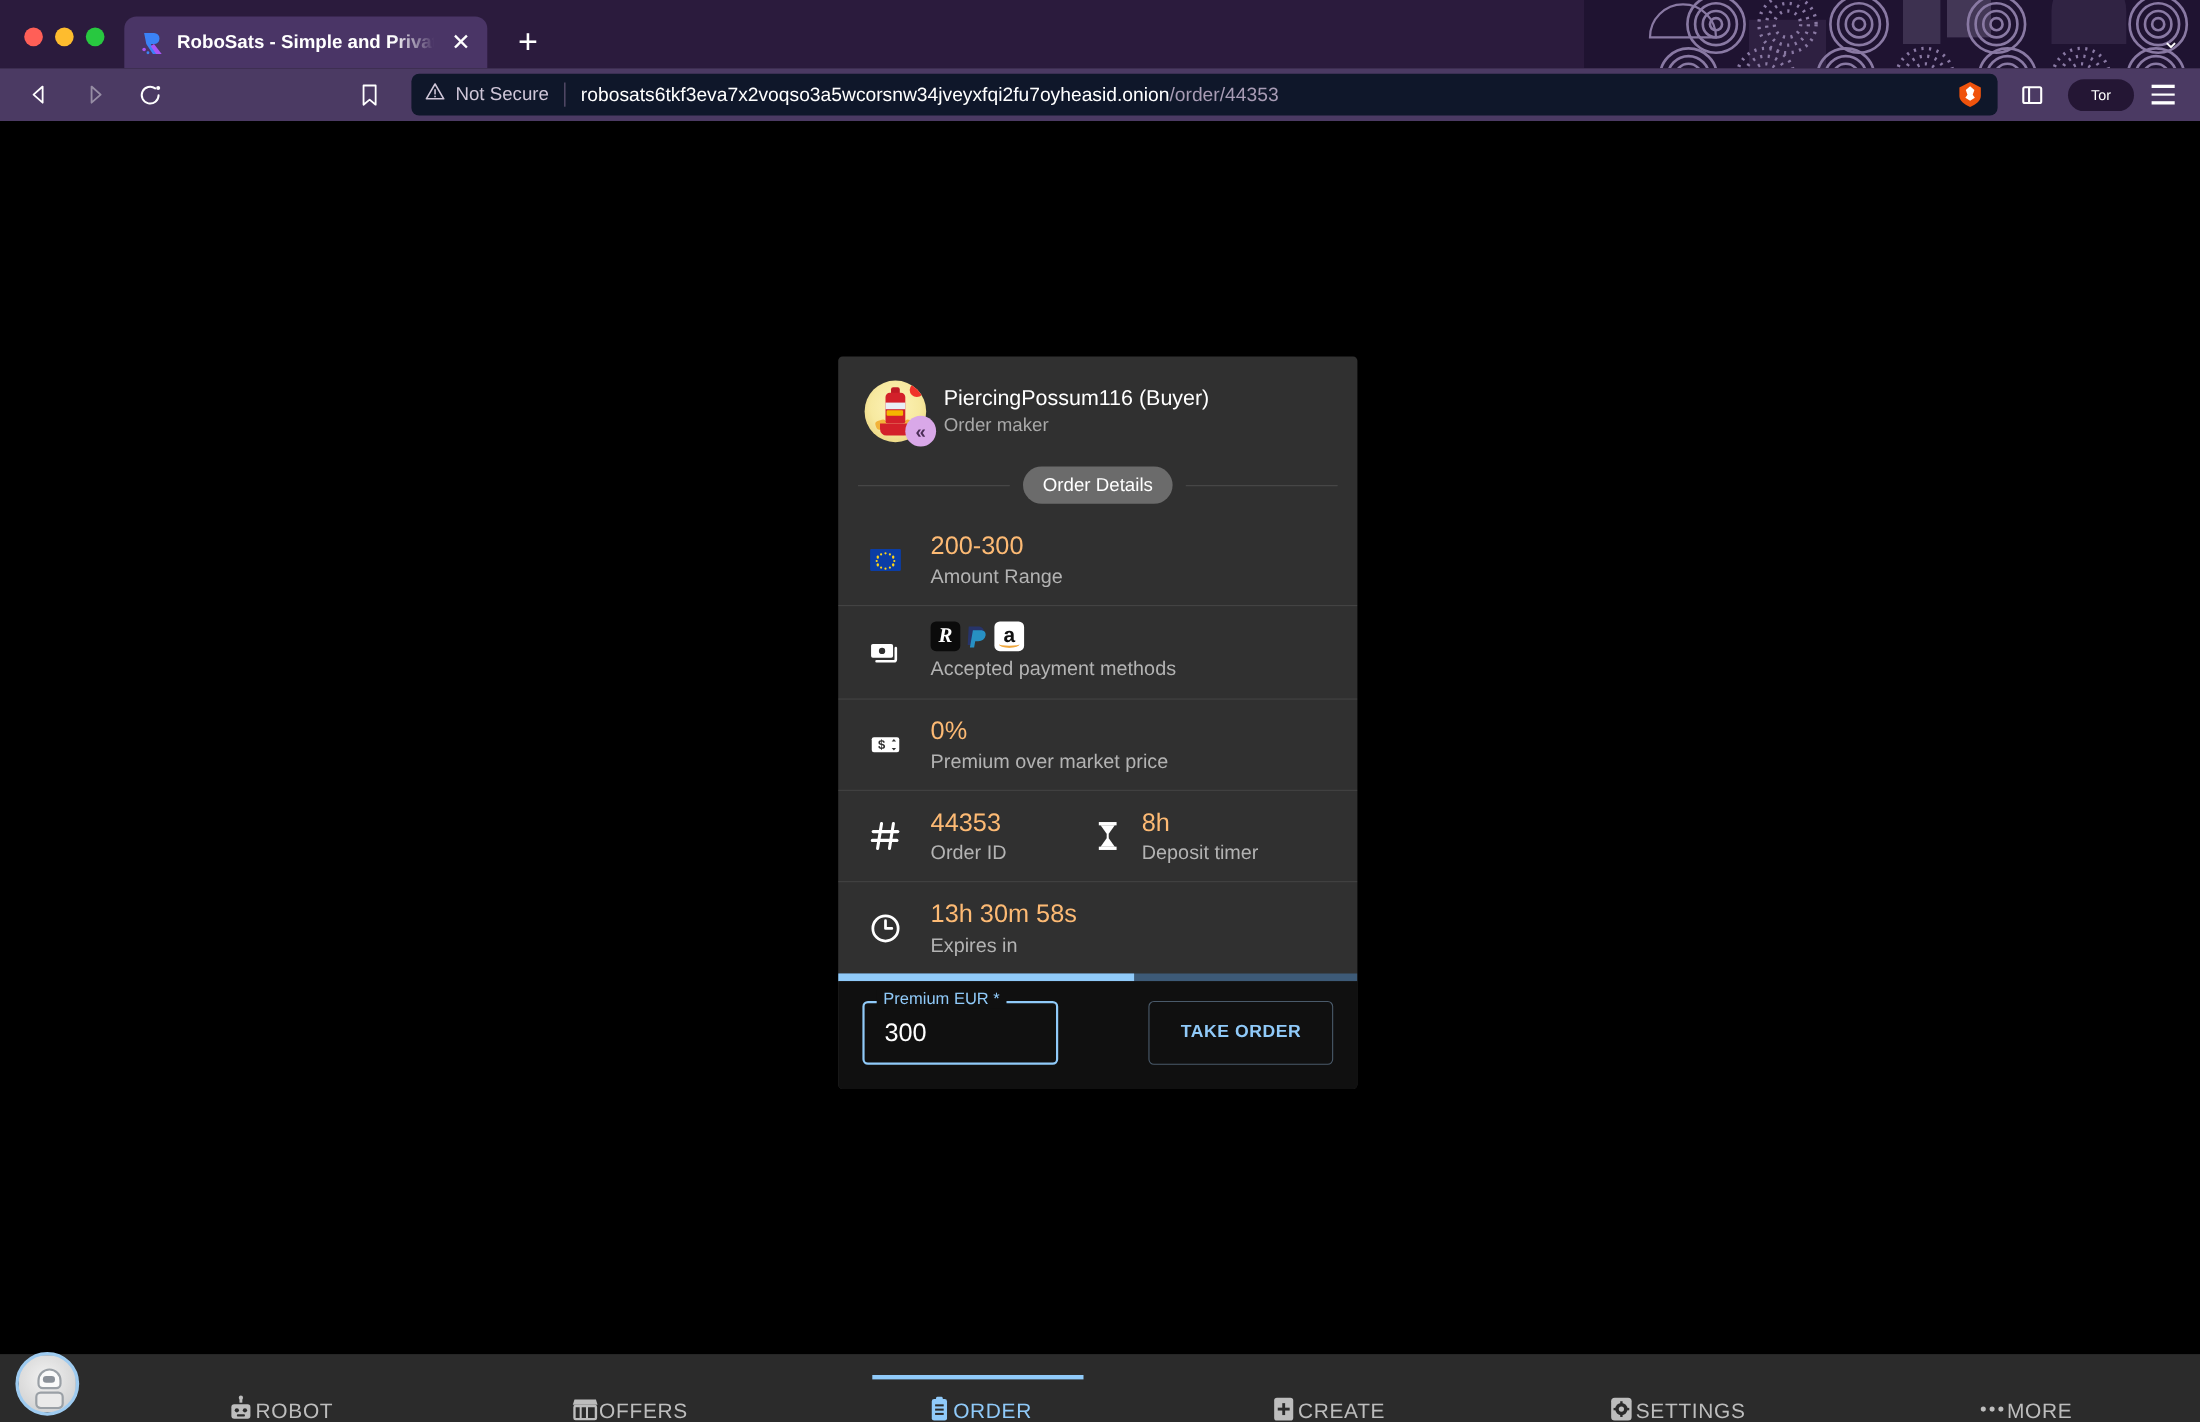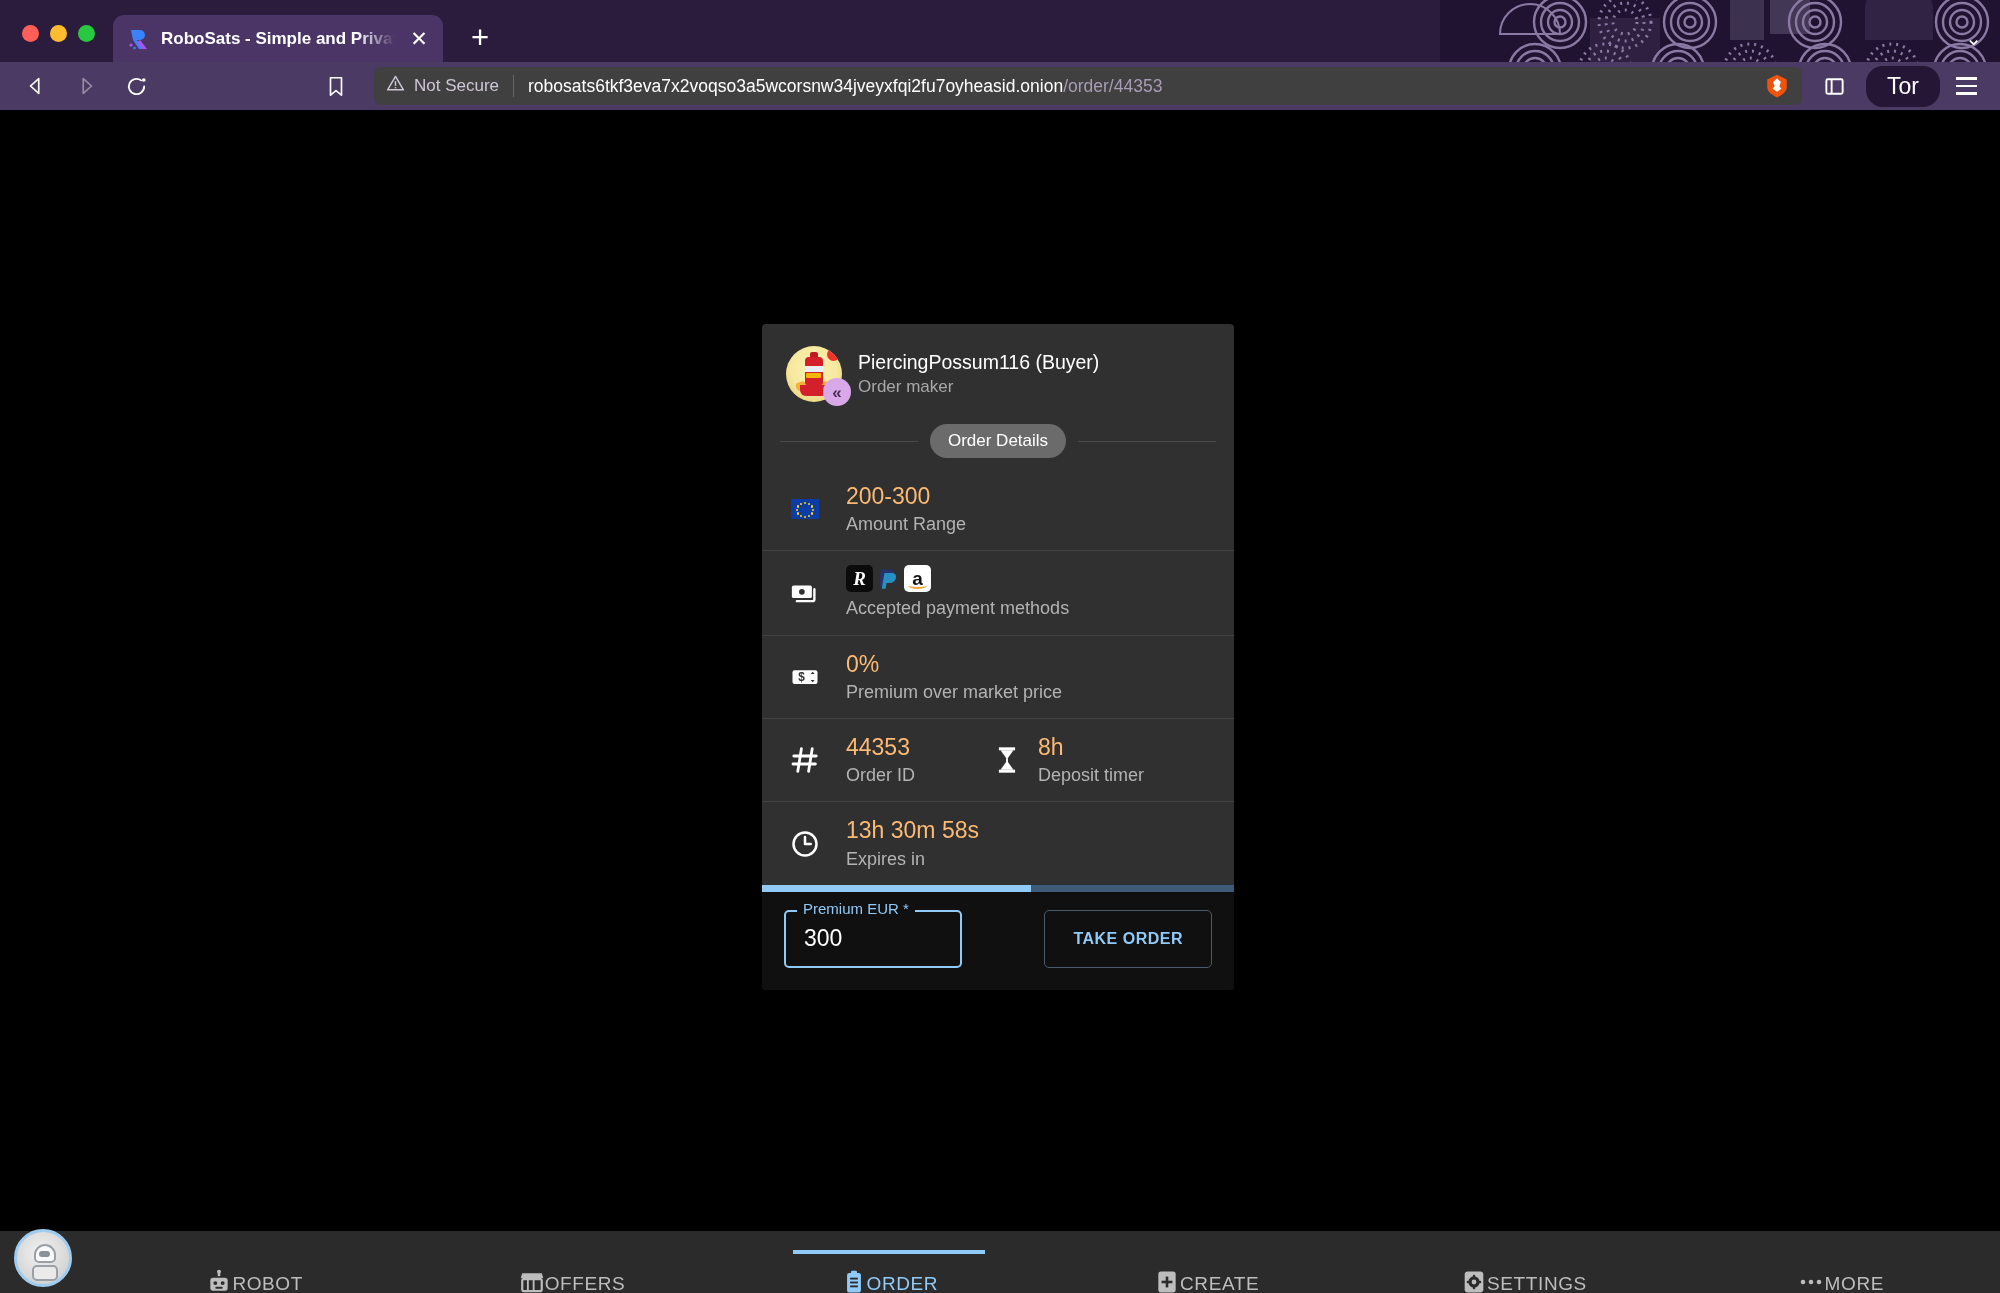--- a/index.html
+++ b/index.html
@@ -57,32 +57,32 @@
   .navbar {
     height: 48px; background: #4b3a63; display: flex; align-items: center;
     padding: 0 14px; gap: 6px; position: relative;
   }
   .navbtn {
     width: 44px; height: 40px; display: flex; align-items: center;
     justify-content: center; color: #fff;
   }
   .navbtn.dim { opacity: .42; }
   .omnibox {
-    flex: 1 1 auto; height: 38px; background: #404040; border-radius: 7px;
+    flex: 1 1 auto; height: 38px; background: #0f172a; border-radius: 7px;
     margin: 0 6px 0 10px; display: flex; align-items: center; padding: 0 12px;
     min-width: 0;
   }
   .notsecure { display: flex; align-items: center; gap: 9px; color: #cfc6d8; font-size: 17px; }
   .vsep { width: 1px; height: 22px; background: #6a5c7c; margin: 0 14px; }
   .url { font-size: 17.5px; color: #fff; white-space: nowrap; overflow: hidden; flex: 1 1 auto; }
   .url .path { color: #a89cb5; }
   .omni-right { display: flex; align-items: center; gap: 10px; margin-left: 10px; }
   .brave-lion { width: 26px; height: 26px; }
   .tor-pill {
-    background: #241634; color: #fff; font-size: 23px; border-radius: 17px;
+    background: #241634; color: #fff; font-size: 13px; border-radius: 17px;
     padding: 7px 21px; margin-left: 6px;
   }
   .sidebtn { width: 40px; height: 40px; display:flex; align-items:center; justify-content:center; }
   .hamb { width: 40px; height: 40px; display:flex; flex-direction:column; justify-content:center; align-items:center; gap:5px; }
   .hamb i { display:block; width: 21px; height: 2.4px; background: #fff; }
 
   
   .page {
     position: absolute; left: 0; top: 110px; width: 2000px; height: 1183px;
     background: #000;

